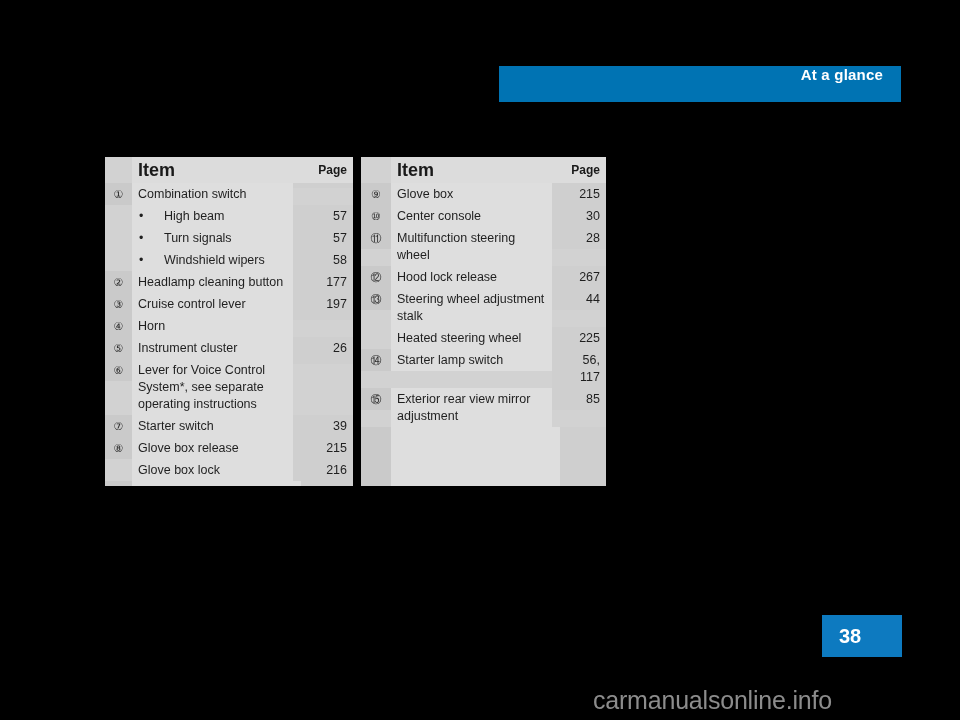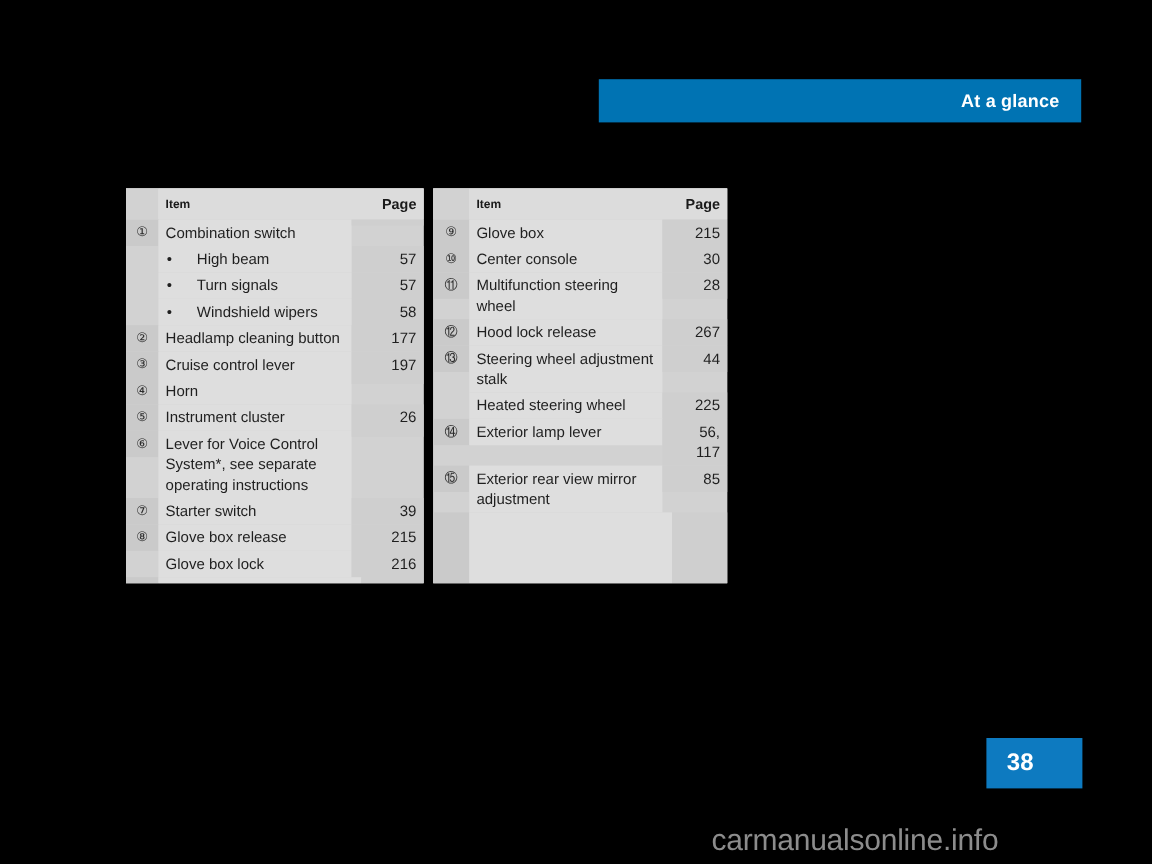--- a/index.html
+++ b/index.html
@@ -17,21 +17,20 @@
 
   
   #header-banner {
     position: absolute;
     left: 499px;
     top: 66px;
     width: 402px;
     height: 36px;
     background: #0073b3;
     display: flex;
-    align-items: center;
     justify-content: flex-end;
   }
   #header-banner-title {
     color: #ffffff;
     font-size: 15px;
     font-weight: bold;
     letter-spacing: 0.2px;
     padding-right: 18px;
     white-space: nowrap;
   }
@@ -64,21 +63,21 @@
   .col-num  { width: 27px;  flex: 0 0 27px;  }
   .col-item { flex: 1 1 auto; }
   .col-page { width: 52px;  flex: 0 0 52px;  }
 
   #table-right .col-num  { width: 30px; flex: 0 0 30px; }
   #table-right .col-page { width: 46px; flex: 0 0 46px; }
 
   .table-header .col-num  { background: #d2d2d2; }
   .table-header .col-item {
     background: #dcdcdc;
-    font-size: 10px;
+    font-size: 18px;
     font-weight: bold;
     color: #1a1a1a;
     display: flex;
     align-items: center;
     padding-left: 6px;
   }
   .table-header .col-page {
     background: #dcdcdc;
     font-size: 12px;
     font-weight: bold;
@@ -288,21 +287,21 @@
         <div class="col-item">Steering wheel adjustment stalk</div>
         <div class="col-page">44</div>
       </div>
       <div class="trow">
         <div class="col-num"></div>
         <div class="col-item">Heated steering wheel</div>
         <div class="col-page">225</div>
       </div>
       <div class="trow">
         <div class="col-num">⑭</div>
-        <div class="col-item">Exterior lamp lever</div>
+        <div class="col-item">Starter lamp switch</div>
         <div class="col-page">56,
 117</div>
       </div>
       <div class="trow">
         <div class="col-num">⑮</div>
         <div class="col-item">Exterior rear view mirror adjustment</div>
         <div class="col-page">85</div>
       </div>
       <div class="filler">
         <div class="col-num"></div>

